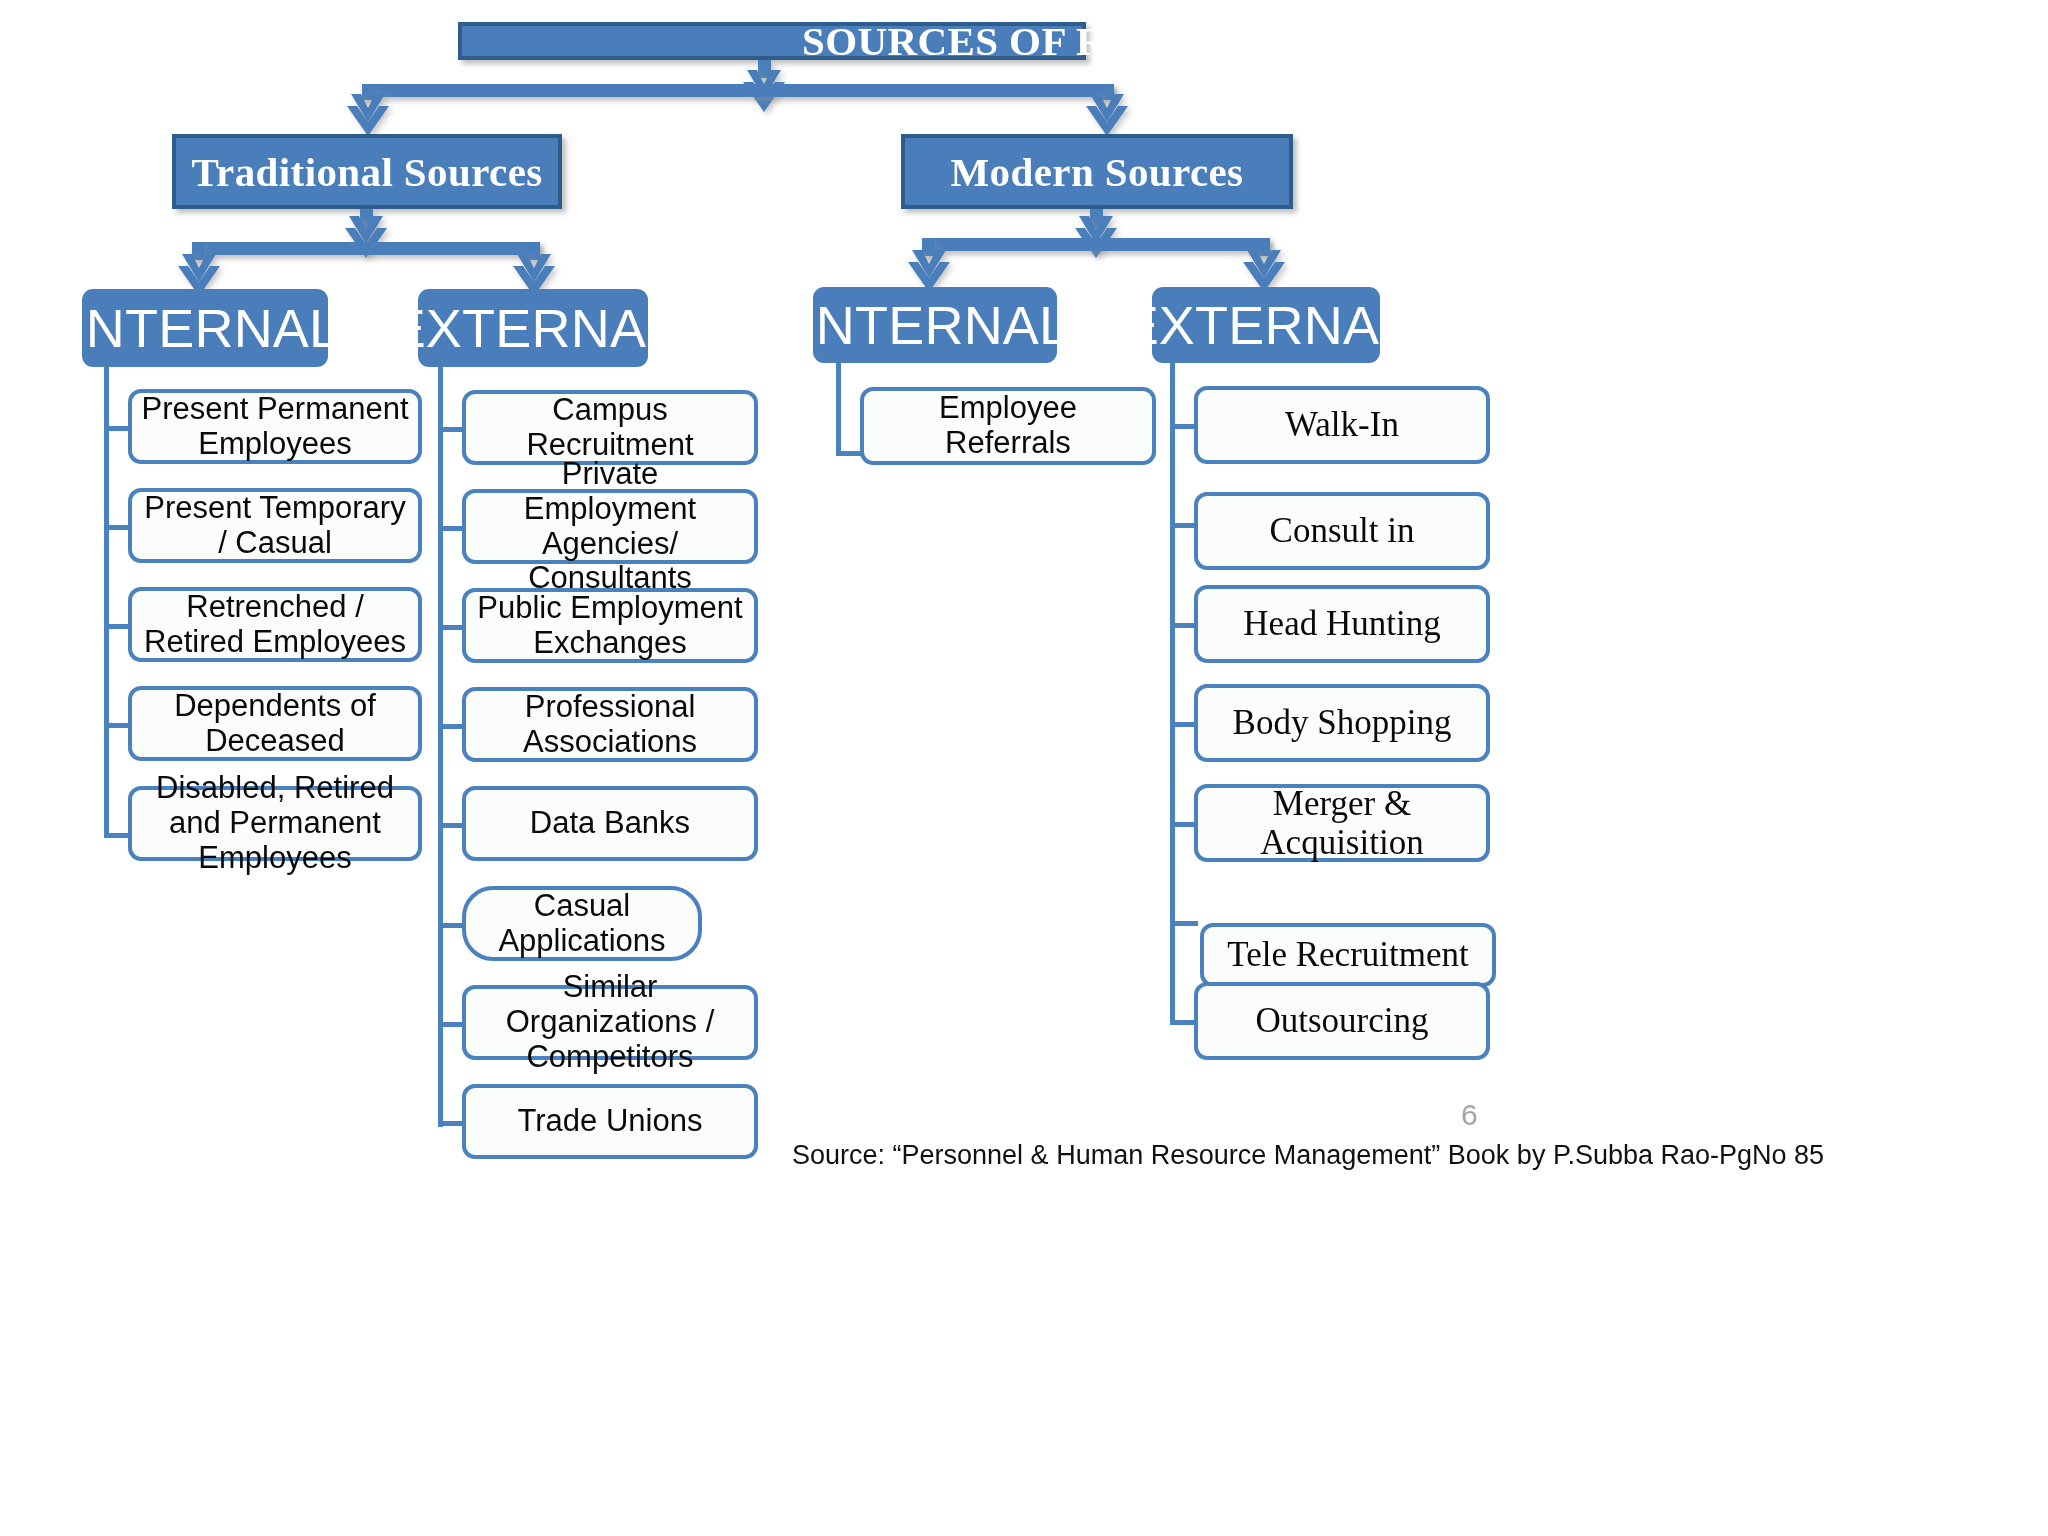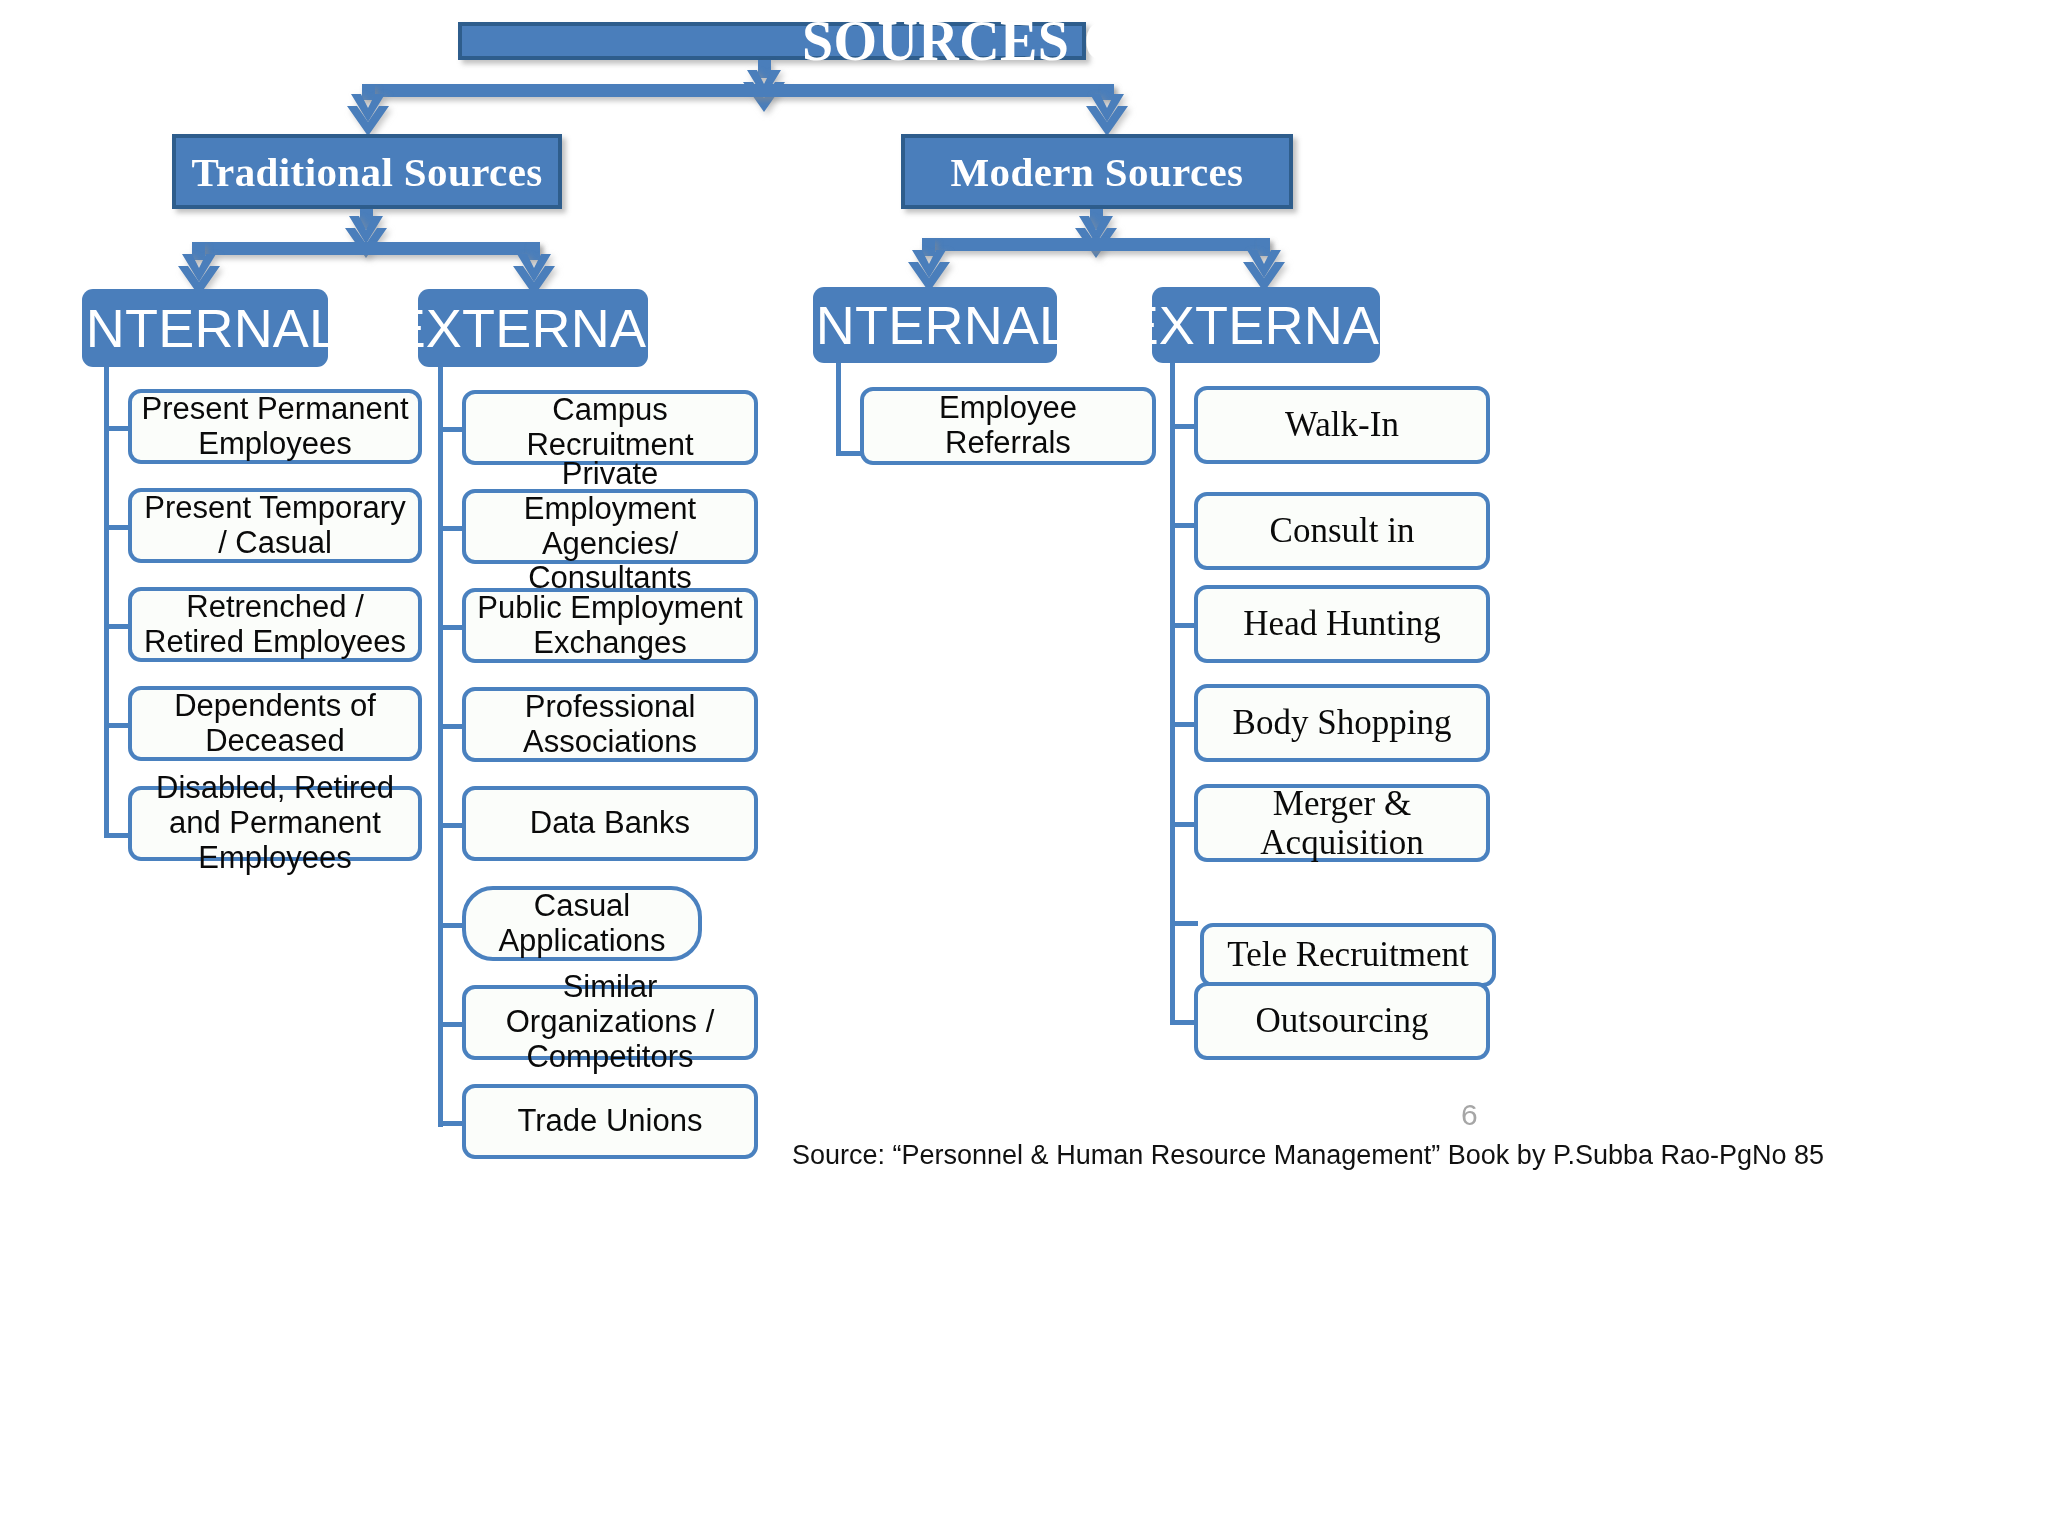--- a/index.html
+++ b/index.html
@@ -17,21 +17,21 @@
     border:4px solid #2e5d8c;
     color:#ffffff;
     font-family:"Liberation Serif", serif;
     font-weight:bold;
     display:flex;align-items:center;justify-content:center;
     text-align:center;
     box-shadow:4px 4px 5px rgba(120,120,120,.45);
     letter-spacing:.4px;
     white-space:nowrap;
   }
-  .hdr.title{font-size:56px;}
+  .hdr.title{font-size:41px;}
   .hdr.lvl2{font-size:41px;}
 
   
   .hdr.title .titletext{
     position:relative;
     display:block;
     width:0;
     overflow:visible;
     white-space:nowrap;
     transform:translateX(30px);

